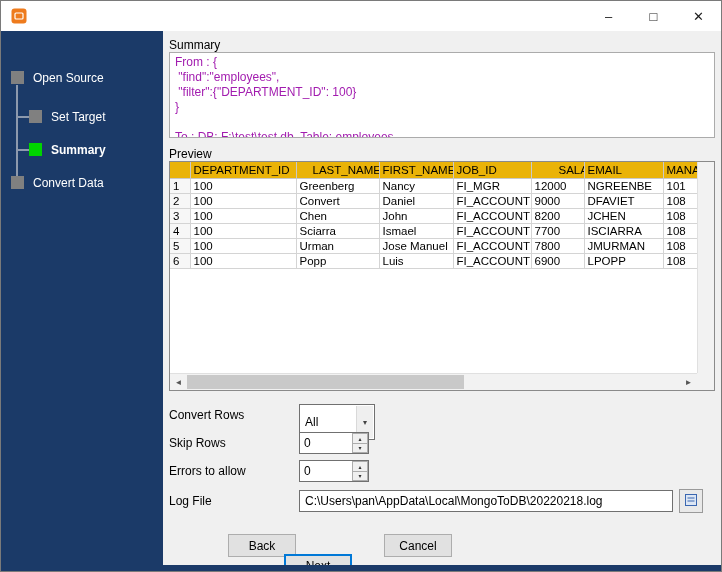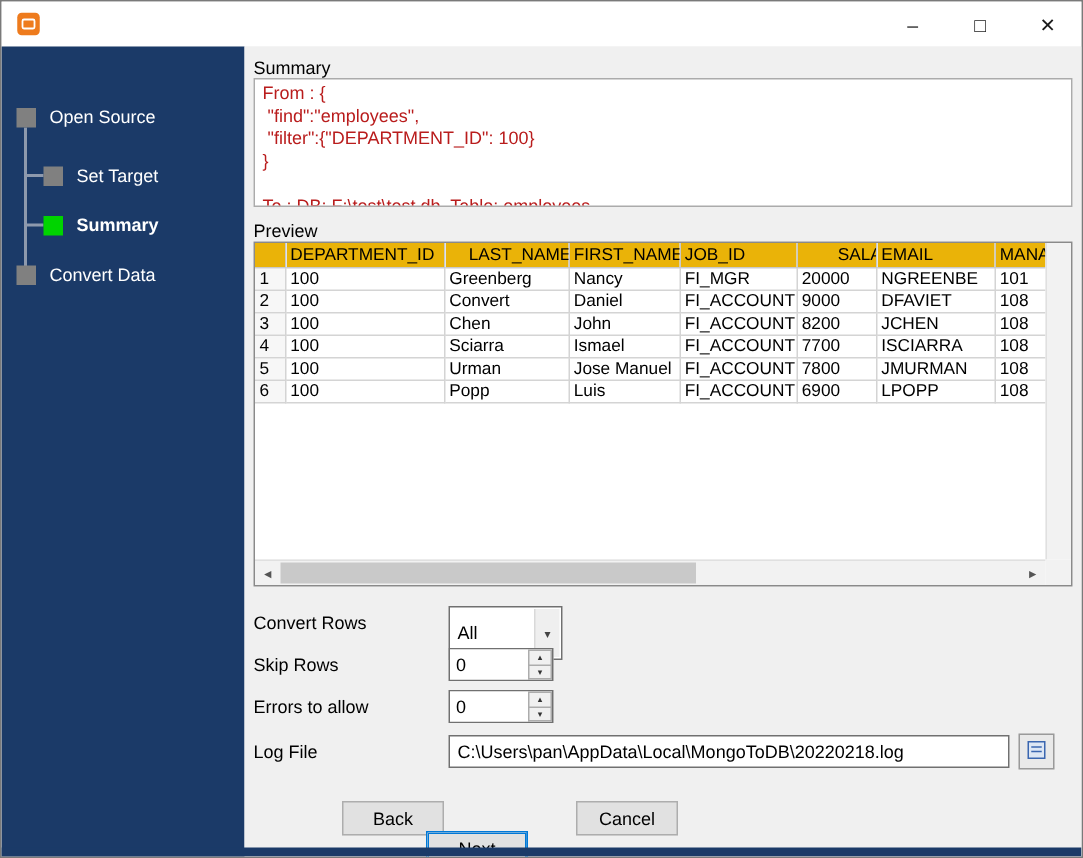--- a/index.html
+++ b/index.html
@@ -11,41 +11,41 @@
   .titlebar { position:absolute; left:0; top:0; right:0; height:30px; background:#FFFFFF; }
   .app-icon { position:absolute; left:10px; top:7px; width:16px; height:16px; }
   .win-controls { position:absolute; right:0; top:0; height:30px; display:flex; }
   .win-btn { width:45px; height:30px; display:flex; align-items:center; justify-content:center;
              font-size:13px; color:#1A1A1A; cursor:default; }
 
   
   .sidebar { position:absolute; left:0; top:30px; width:162px; bottom:0;
              background:var(--sidebar-bg,#1B3A68); }
   .steps { position:absolute; inset:0; }
-  .step { position:absolute; display:flex; align-items:center; gap:9px;
+  .step { position:absolute; display:flex; gap:9px;
           color:#FFFFFF; font-size:12px; white-space:nowrap; }
   .step .sq { width:13px; height:13px; background:var(--inactive-step-gray,#808080); flex:none; }
   .step.active .sq { background:var(--active-step-green,#00D400); }
   .step.active .lbl { font-weight:bold; }
   .step:nth-child(1){ left:10px; top:40px; }
   .step:nth-child(2){ left:28px; top:79px; }
   .step:nth-child(3){ left:28px; top:112px; }
   .step:nth-child(4){ left:10px; top:145px; }
   .tree-line { position:absolute; background:#8D99AD; }
   .tree-v  { left:15px; top:54px; width:2px; height:97px; }
   .tree-h1 { left:17px; top:85px; width:11px; height:2px; }
   .tree-h2 { left:17px; top:118px; width:11px; height:2px; }
 
   
   .content { position:absolute; left:162px; top:30px; width:560px; bottom:0; background:#F0F0F0; }
   .sec-label { position:absolute; left:6px; font-size:12px; color:#000; }
   .summary-label { top:7px; }
   .summary-box { position:absolute; left:6px; top:21px; width:546px; height:86px;
                  background:#FFF; border:1px solid #ABABAB; padding:2px 5px;
-                 font-size:12px; line-height:15px; white-space:pre-wrap; overflow:hidden; color:#b91c1c; }
+                 font-size:12px; line-height:15px; white-space:pre-wrap; overflow:hidden; color:#a21caf; }
   .preview-label { top:116px; }
 
   
   .grid-wrap { position:absolute; left:6px; top:130px; width:546px; height:230px;
                border:1px solid #8A8A8A; background:#FFF; }
   .grid-view { position:absolute; left:0; top:0; right:17px; bottom:17px; overflow:hidden; }
   table.grid { border-collapse:collapse; table-layout:fixed; font-size:11.5px; width:563px; }
   .grid th, .grid td { border-right:1px solid #D4D4D4; border-bottom:1px solid #D4D4D4;
                        padding:1px 3px; text-align:left; font-weight:normal;
                        white-space:nowrap; overflow:hidden; height:15px; color:#000; }
@@ -176,21 +176,21 @@
                 <th>MANAGER_ID</th>
               </tr>
             </thead>
           <tbody>
               <tr>
                 <td>1</td>
                 <td>100</td>
                 <td>Greenberg</td>
                 <td>Nancy</td>
                 <td>FI_MGR</td>
-                <td>20000</td>
+                <td>12000</td>
                 <td>NGREENBE</td>
                 <td>101</td>
               </tr>
               <tr>
                 <td>2</td>
                 <td>100</td>
                 <td>Convert</td>
                 <td>Daniel</td>
                 <td>FI_ACCOUNT</td>
                 <td>9000</td>

